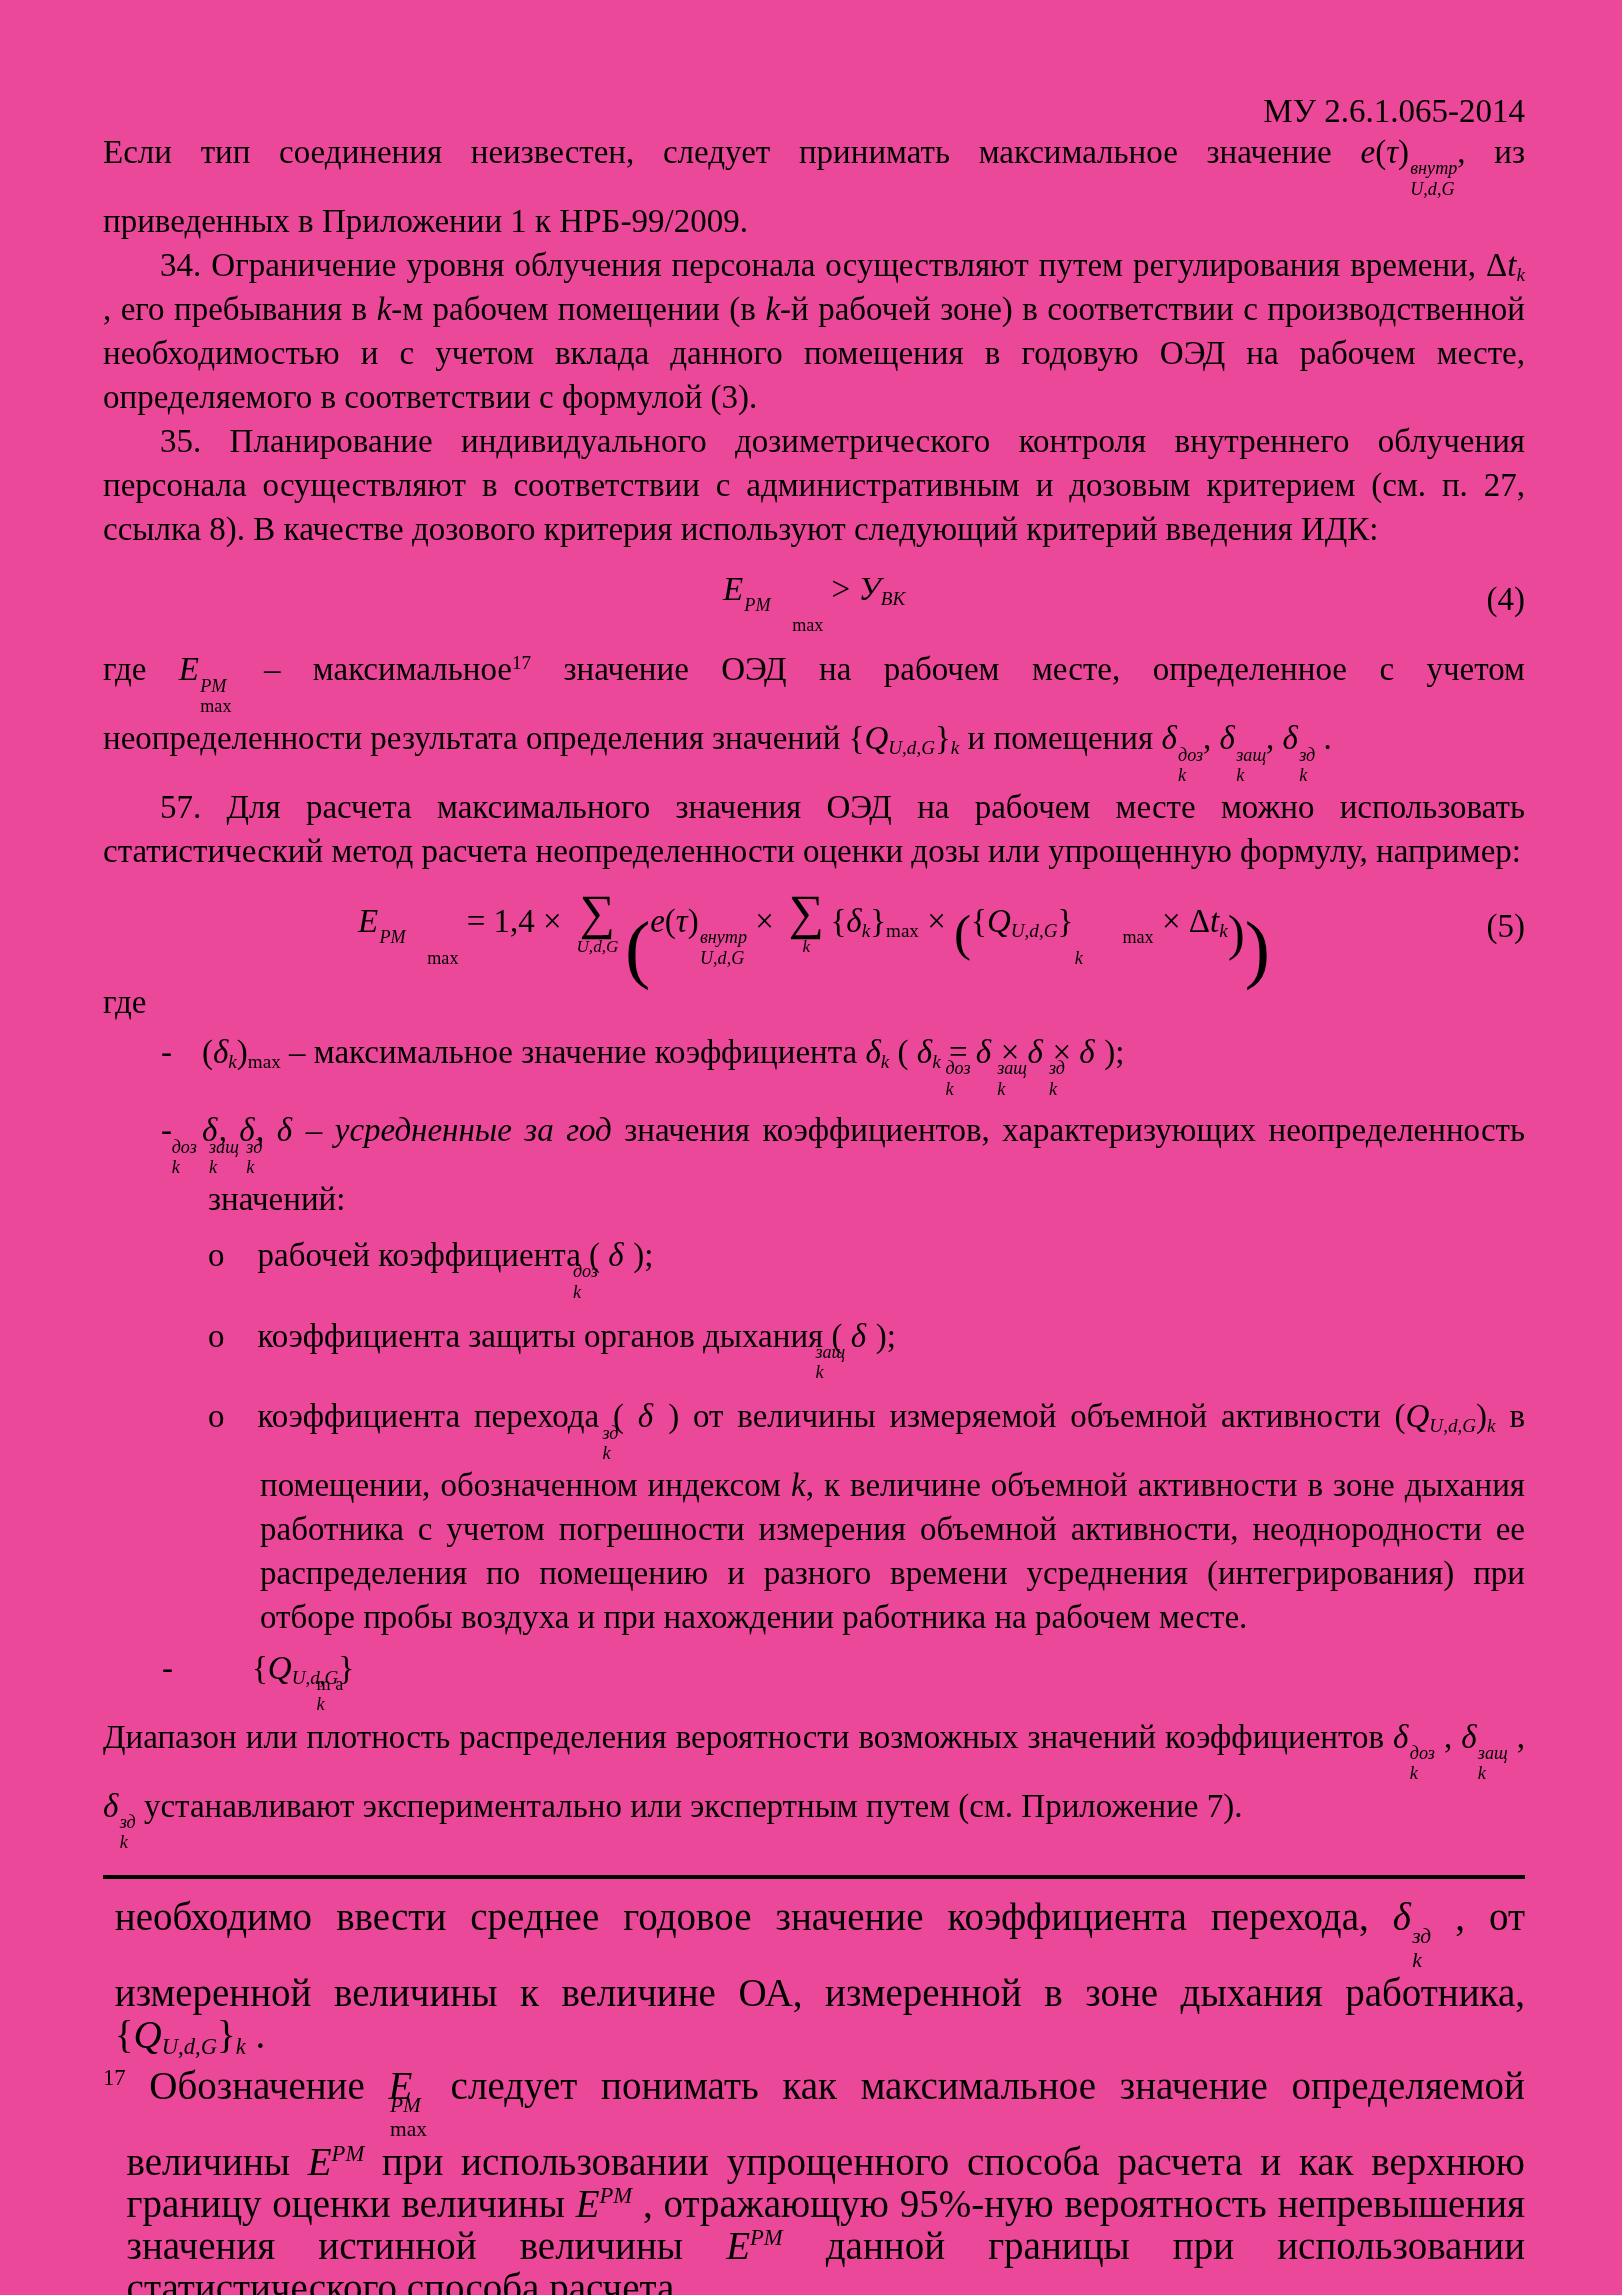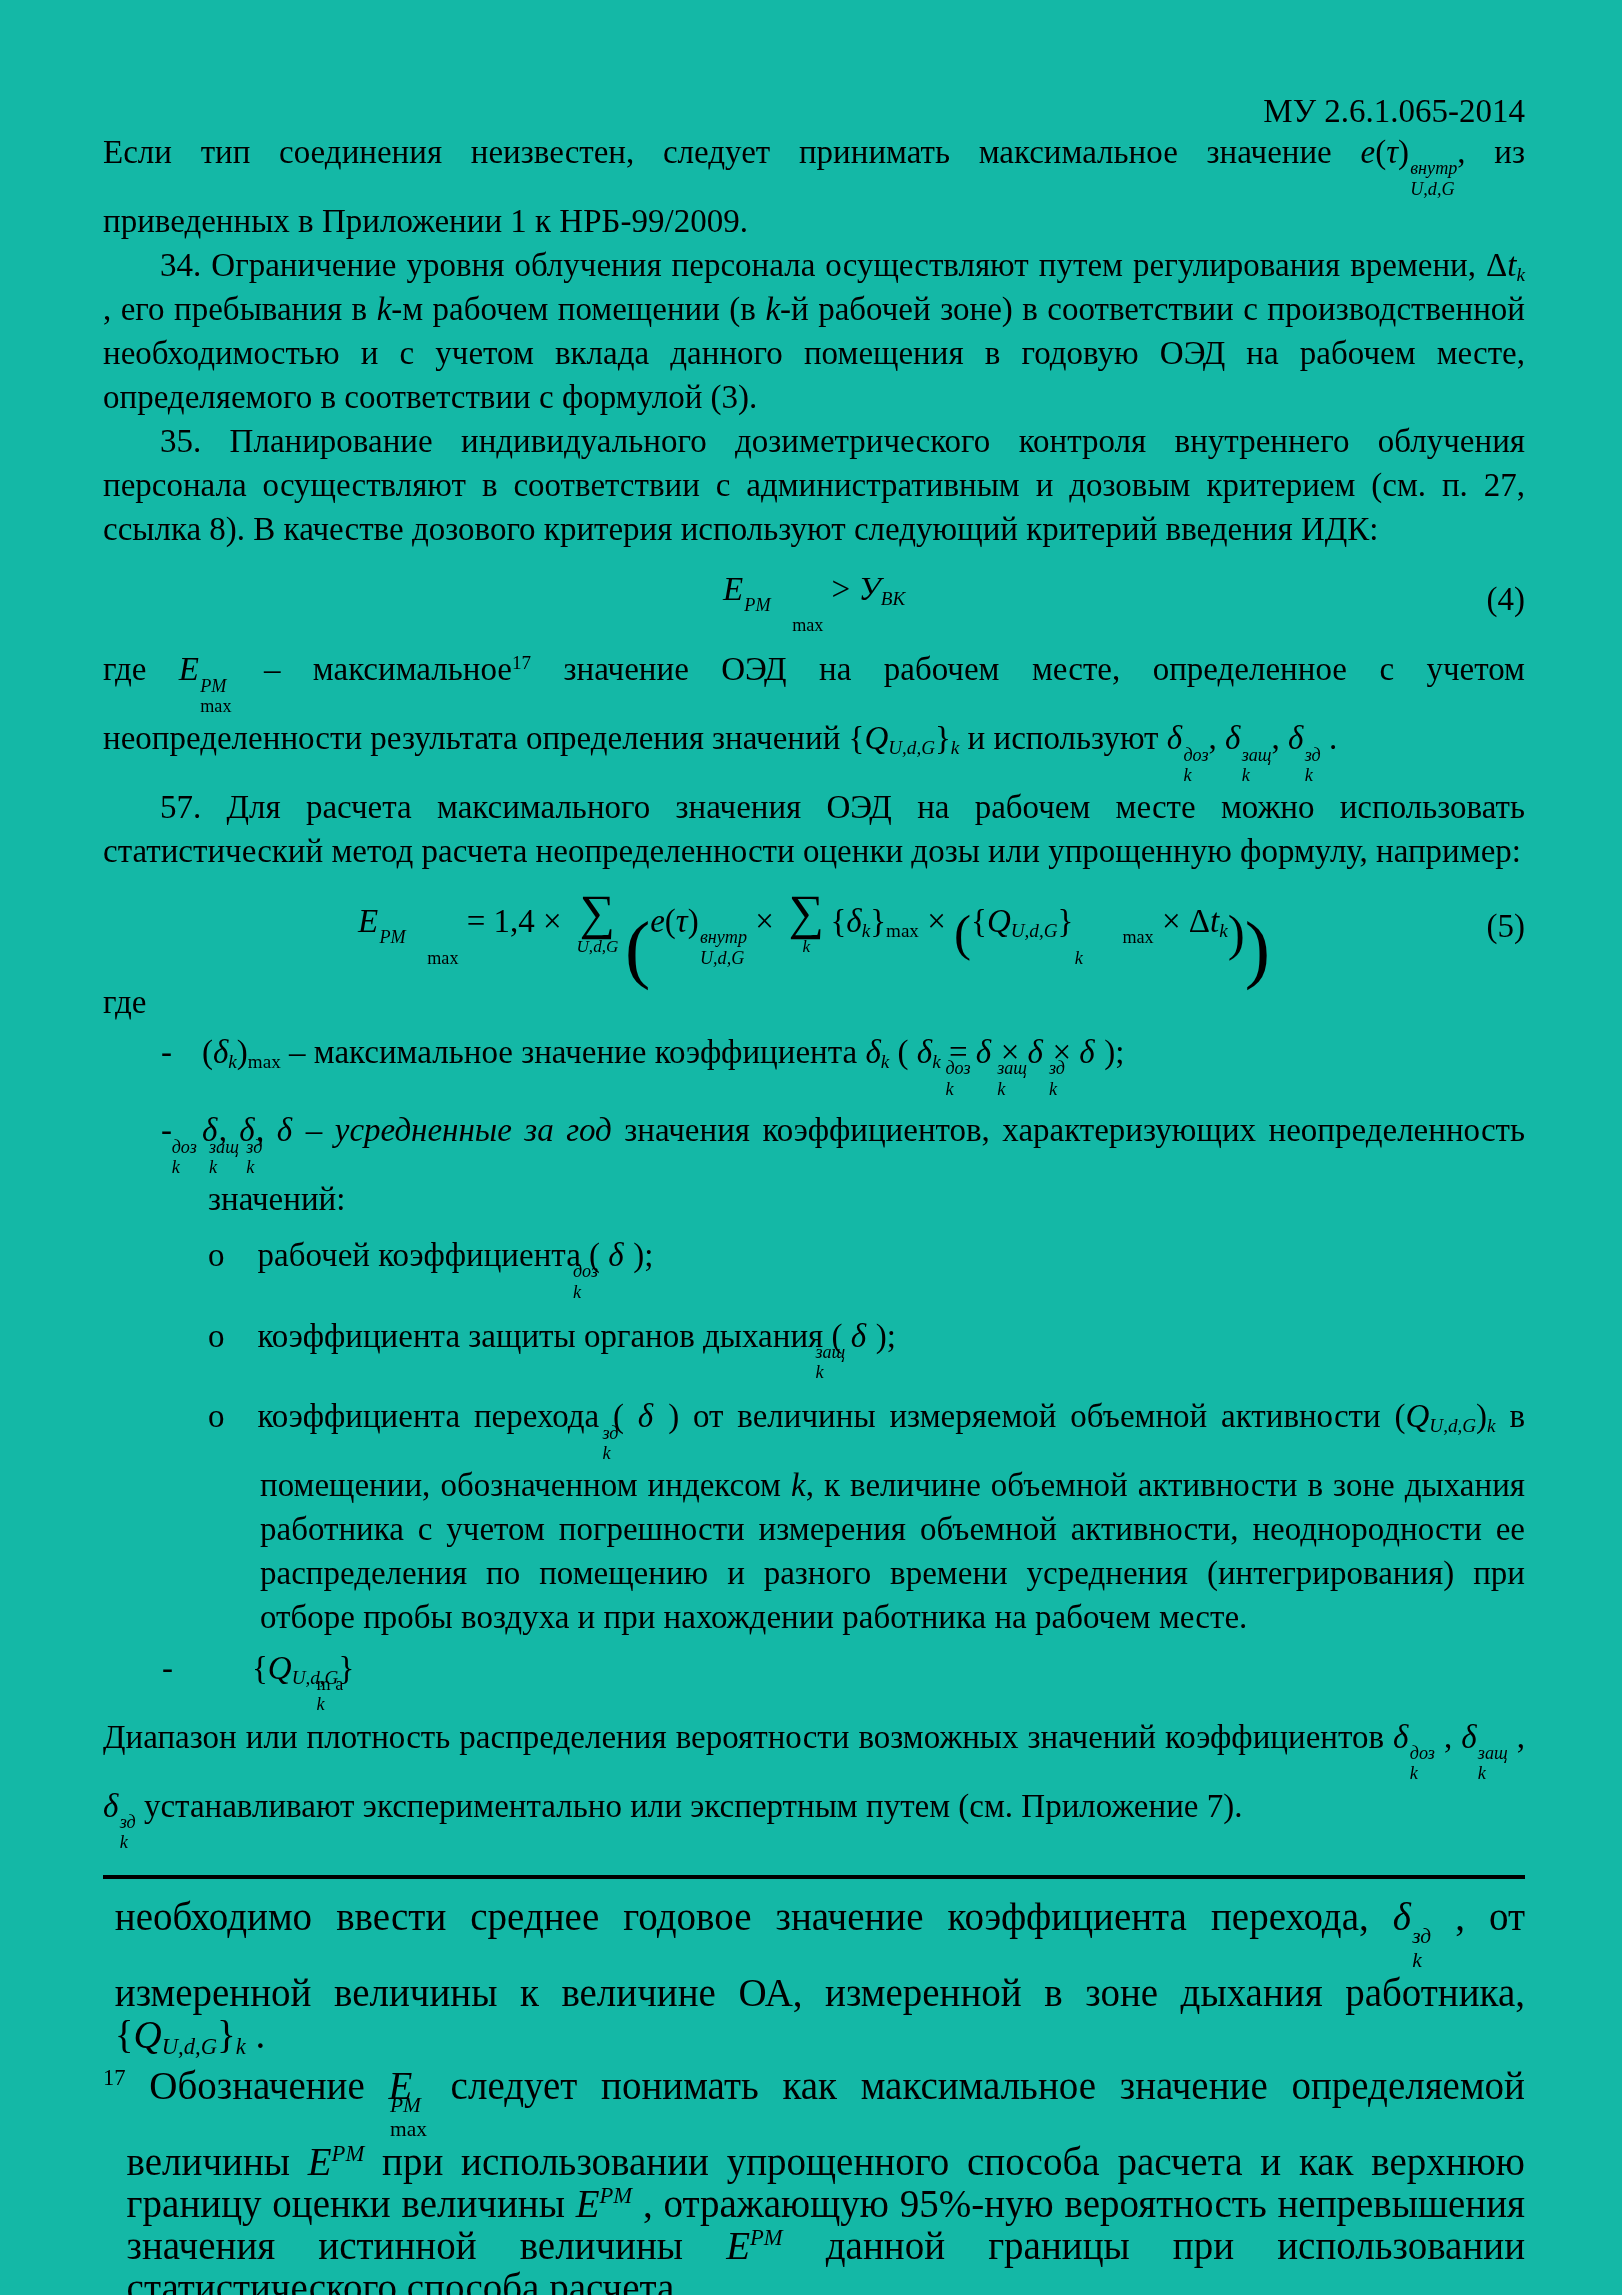--- a/index.html
+++ b/index.html
@@ -1,17 +1,17 @@
 <!DOCTYPE html>
 <html lang="ru" style="font-size:10.5px"><head>
 <meta charset="utf-8">
 <style>
   html,body{margin:0;padding:0;background:#888;}
   .page{
-    width:1623px;height:2295px;background:#14b8a6;color:#000;
+    width:1623px;height:2295px;background:#ec4899;color:#000;
     box-sizing:border-box;padding:92px 98px 0 103px;
     font-family:"Liberation Serif","DejaVu Serif",serif;
     font-size:33px;position:relative;overflow:hidden;
   }
   .hdr{text-align:right;line-height:38px;margin:0;}
   p.body{margin:0;line-height:44px;text-align:justify;}
   p.noj{text-align:left;}
   .ind{text-indent:57px;}
   
   .eq{display:flex;align-items:center;margin:11.8px 0;}
@@ -71,21 +71,21 @@
     <span class="c"><span class="i">E</span><span class="mstack">
           <span class="st i">PM</span>
           <span class="sb n">max</span>
         </span><span> &gt; </span><span class="i">У</span><span class="sub i">ВК</span></span>
     <span class="n">(4)</span>
   </div>
 
   <p class="body"><span>где </span><span class="i">E</span><span class="mstack">
         <span class="st i">PM</span>
         <span class="sb n">max</span>
-      </span><span> – максимальное</span><span class="sup">17</span><span> значение ОЭД на рабочем месте, определенное с учетом неопределенности результата определения значений </span><span>{</span><span class="i">Q</span><span class="sub i">U,d,G</span><span>}</span><span class="sub i">k</span><span> и используют </span><span class="i">δ</span><span class="mstack">
+      </span><span> – максимальное</span><span class="sup">17</span><span> значение ОЭД на рабочем месте, определенное с учетом неопределенности результата определения значений </span><span>{</span><span class="i">Q</span><span class="sub i">U,d,G</span><span>}</span><span class="sub i">k</span><span> и помещения </span><span class="i">δ</span><span class="mstack">
         <span class="st i">доз</span>
         <span class="sb i">k</span>
       </span><span>, </span><span class="i">δ</span><span class="mstack">
         <span class="st i">защ</span>
         <span class="sb i">k</span>
       </span><span>, </span><span class="i">δ</span><span class="mstack">
         <span class="st i">зд</span>
         <span class="sb i">k</span>
       </span><span> .</span></p>
 

